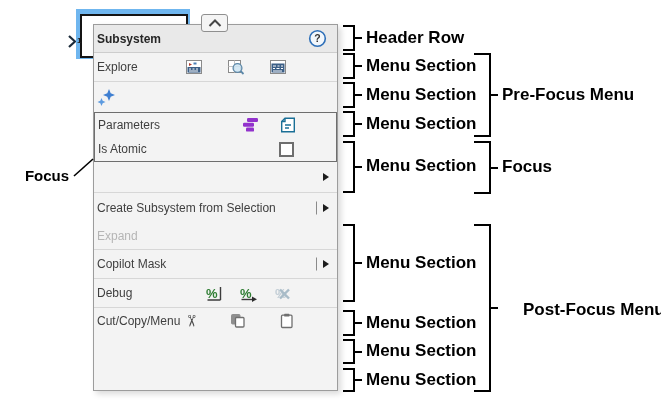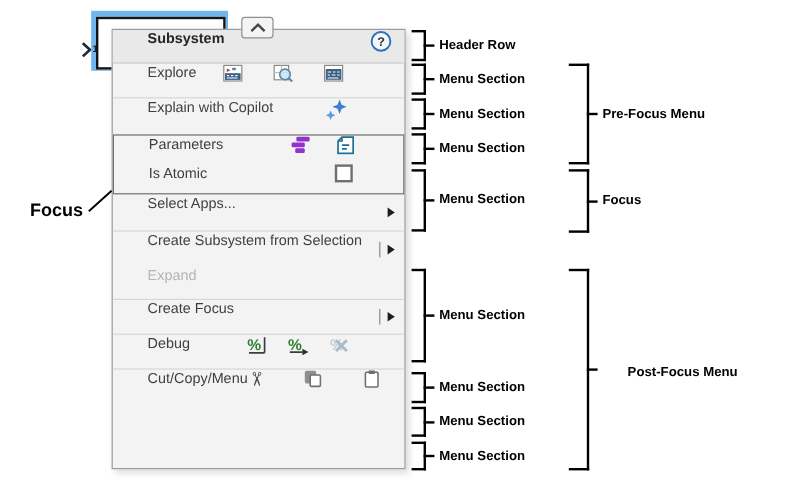--- a/index.html
+++ b/index.html
@@ -14,42 +14,42 @@
 
   
   .collapse-btn{position:absolute;left:201px;top:14px;width:27px;height:18px;background:#f4f4f4;
                 border:1px solid #8f8f8f;border-radius:3px;display:flex;align-items:center;
                 justify-content:center;z-index:6;box-sizing:border-box;}
 
   
   .menu{position:absolute;left:93px;top:24px;width:245px;height:367px;background:#f3f3f3;
         border:1px solid #9c9c9c;box-sizing:border-box;z-index:2;display:flex;flex-direction:column;
         box-shadow:3px 3px 6px rgba(0,0,0,0.15);}
-  .mrow{position:relative;display:flex;align-items:flex-start;padding-left:29px;font-size:12px;
+  .mrow{position:relative;display:flex;align-items:center;padding-left:3px;font-size:12px;
         color:#3f3f3f;box-sizing:border-box;flex:none;}
   .mrow .lbl{flex:1;white-space:nowrap;}
   .sep{border-bottom:1px solid #d7d7d7;}
   .mheader{height:28px;background:#e9e9e9;border-bottom:1px solid #cdcdcd;font-weight:bold;color:#262626;}
   .icons{display:flex;align-items:center;}
   .arrow{position:absolute;right:8px;top:50%;margin-top:-4px;width:0;height:0;
          border-left:6px solid #1d1d1d;border-top:4px solid transparent;border-bottom:4px solid transparent;}
   .splitbar{position:absolute;right:20px;top:50%;transform:translateY(-50%);width:1px;height:13px;background:#8a8a8a;}
   .focus-box{border:1.5px solid #6e6e6e;height:50px;display:flex;flex-direction:column;
              box-sizing:border-box;flex:none;background:#f3f3f3;}
   .focus-box .mrow{flex:1;gap:16px;}
   .disabled{color:#b5b5b5;}
   .checkbox{width:15px;height:15px;background:#fff;border:2px solid #6e6e6e;box-sizing:border-box;}
   .scissors{font-size:16px;color:#4a4a4a;display:inline-block;transform:rotate(90deg);line-height:1;}
 
   
   .brk{position:absolute;border:2px solid #000;border-left:none;box-sizing:border-box;z-index:3;}
   .brk::after{content:"";position:absolute;right:-9px;top:50%;margin-top:-1px;width:9px;height:2px;background:#000;}
   .brk.small{left:343px;width:12px;}
   .brk.big{left:474px;width:17px;}
-  .alabel{position:absolute;transform:translateY(-50%);font-weight:bold;font-size:11px;color:#000;
+  .alabel{position:absolute;transform:translateY(-50%);font-weight:bold;font-size:17px;color:#000;
           white-space:nowrap;z-index:3;}
   .fmb{position:absolute;left:8px;top:166px;width:78px;text-align:center;font-weight:bold;
        font-size:15px;line-height:19px;color:#000;z-index:3;}
   .overlay{position:absolute;left:0;top:0;pointer-events:none;z-index:4;}
 </style>
 </head>
 <body>
 
 <div class="canvas">
 
@@ -100,21 +100,20 @@
         </svg>
         <svg width="18" height="16" viewBox="0 0 18 16">
           <rect x="1.5" y="1.5" width="15" height="13" fill="#fff" stroke="#8a8a8a"></rect>
           <rect x="2.5" y="4.5" width="13" height="9" fill="#3c5f86"></rect>
           <path d="M4 7 h3 M8.5 7 h2 M12 7 h2 M4 9.5 h2 M7.5 9.5 h3 M12 9.5 h2 M4 12 h9" stroke="#fff" stroke-width="1"></path>
         </svg>
       </span>
     </div>
 
     <div class="mrow" style="height:30px">
-      <span class="lbl">Explain with Copilot</span>
       <span class="icons" style="margin-right:48px;">
         <svg width="18" height="18" viewBox="0 0 18 18">
           <path d="M12 1 l1.7 4.3 L18 7 l-4.3 1.7 L12 13 l-1.7-4.3 L6 7 l4.3-1.7 Z" fill="#3f7fd1"></path>
           <path d="M4.5 10 l1.2 2.8 L8.5 14 l-2.8 1.2 L4.5 18 l-1.2-2.8 L0.5 14 l2.8-1.2 Z" fill="#5d9be0"></path>
         </svg>
       </span>
     </div>
 
     <div class="focus-box">
       <div class="mrow">
@@ -134,37 +133,36 @@
       </div>
       <div class="mrow">
         <span class="lbl">Is Atomic</span>
         <span class="icons" style="margin-right:42px;">
           <span class="checkbox"></span>
         </span>
       </div>
     </div>
 
     <div class="mrow sep" style="height:31px">
-      <span class="lbl">Select Apps...</span>
       <span class="arrow"></span>
     </div>
 
     <div class="mrow" style="height:29px">
       <span class="lbl">Create Subsystem from Selection</span>
       <span class="splitbar"></span>
       <span class="arrow"></span>
     </div>
 
 
     <div class="mrow sep" style="height:28px">
       <span class="lbl disabled">Expand</span>
     </div>
 
     <div class="mrow sep" style="height:29px">
-      <span class="lbl">Create Focus</span>
+      <span class="lbl">Copilot Mask</span>
       <span class="splitbar"></span>
       <span class="arrow"></span>
     </div>
 
     <div class="mrow sep" style="height:29px">
       <span class="lbl">Debug</span>
       <span class="icons" style="gap:16px;margin-right:45px;">
         <svg width="18" height="17" viewBox="0 0 18 17">
           <text x="1" y="13" font-size="13" font-weight="bold" fill="#2e7d32" font-family="Liberation Sans, sans-serif">%</text>
           <path d="M15.5 2 V15 M2.5 15 H15.5" stroke="#3c3c3c" stroke-width="1.4" fill="none"></path>

